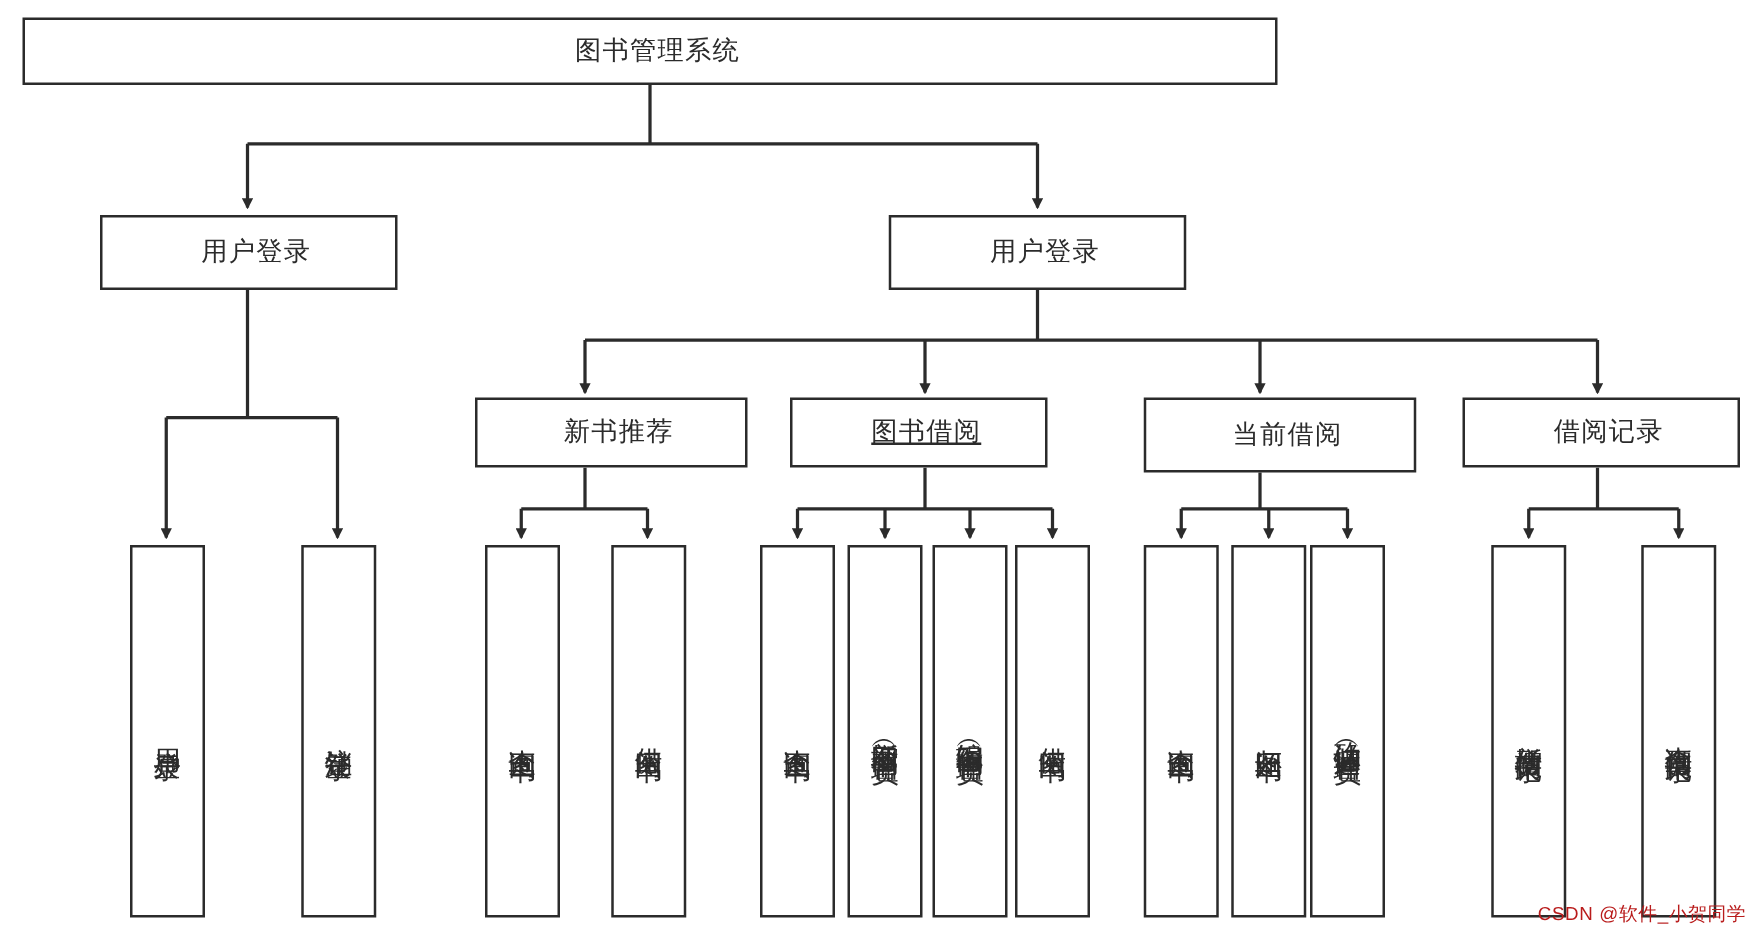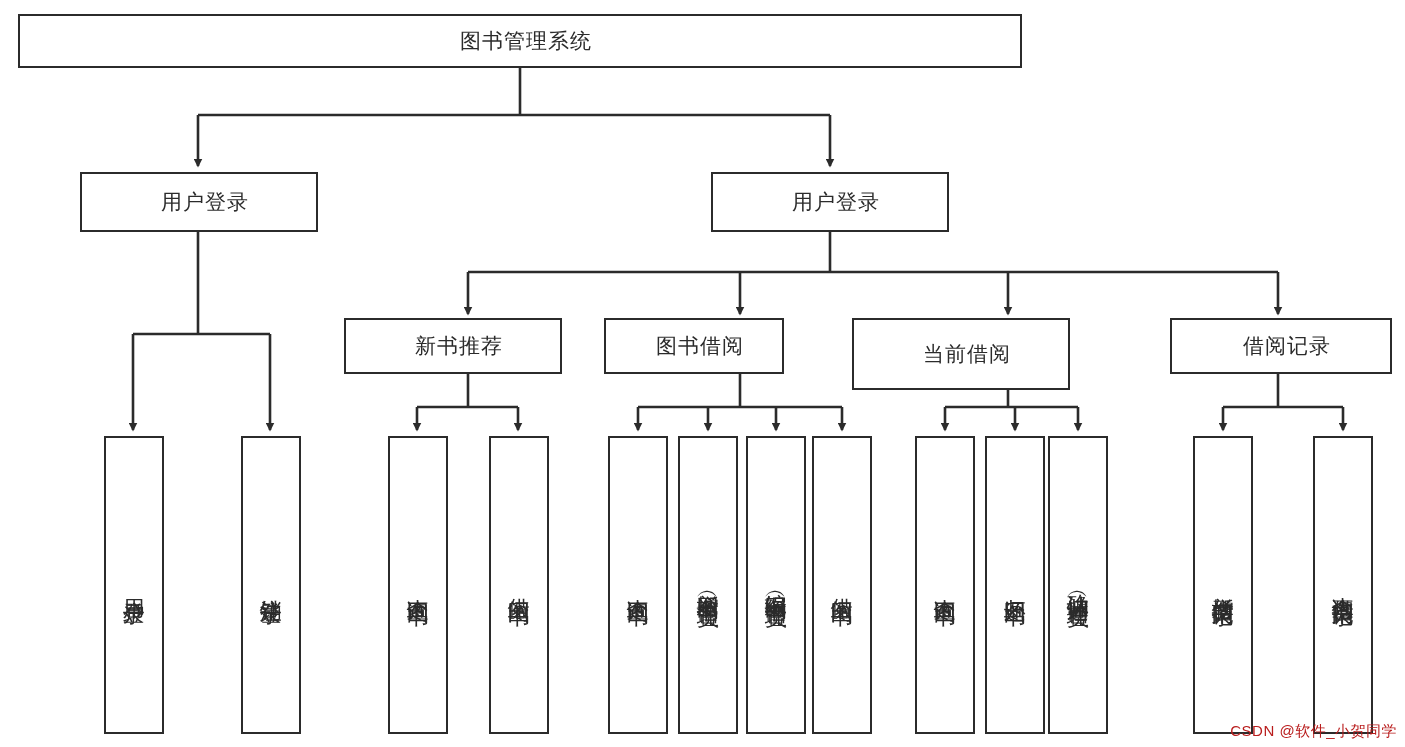--- a/index.html
+++ b/index.html
@@ -130,27 +130,27 @@
     <span>图书管理系统</span>
   </div>
 
   <div class="node horiz" style="left:80px; top:172px; width:238px; height:60px;">
     <span>用户登录</span>
   </div>
   <div class="node horiz" style="left:711px; top:172px; width:238px; height:60px;">
     <span>用户登录</span>
   </div>
 
-  <div class="node horiz" style="left:344px; top:318px; width:218px; height:56px;">
+  <div class="node horiz" style="left:380px; top:318px; width:218px; height:56px;">
     <span>新书推荐</span>
   </div>
-  <div class="node horiz" style="left:604px; top:318px; width:180px; height:56px;">
+  <div class="node horiz" style="left:632px; top:318px; width:206px; height:56px;text-decoration:underline;">
     <span>图书借阅</span>
   </div>
-  <div class="node horiz" style="left:852px; top:318px; width:218px; height:72px;">
+  <div class="node horiz" style="left:915px; top:318px; width:218px; height:60px;">
     <span>当前借阅</span>
   </div>
   <div class="node horiz" style="left:1170px; top:318px; width:222px; height:56px;">
     <span>借阅记录</span>
   </div>
 
   <div class="node vert" style="left:104px; top:436px; width:60px; height:298px;">
     <span>用户登录</span>
   </div>
   <div class="node vert" style="left:241px; top:436px; width:60px; height:298px;">

